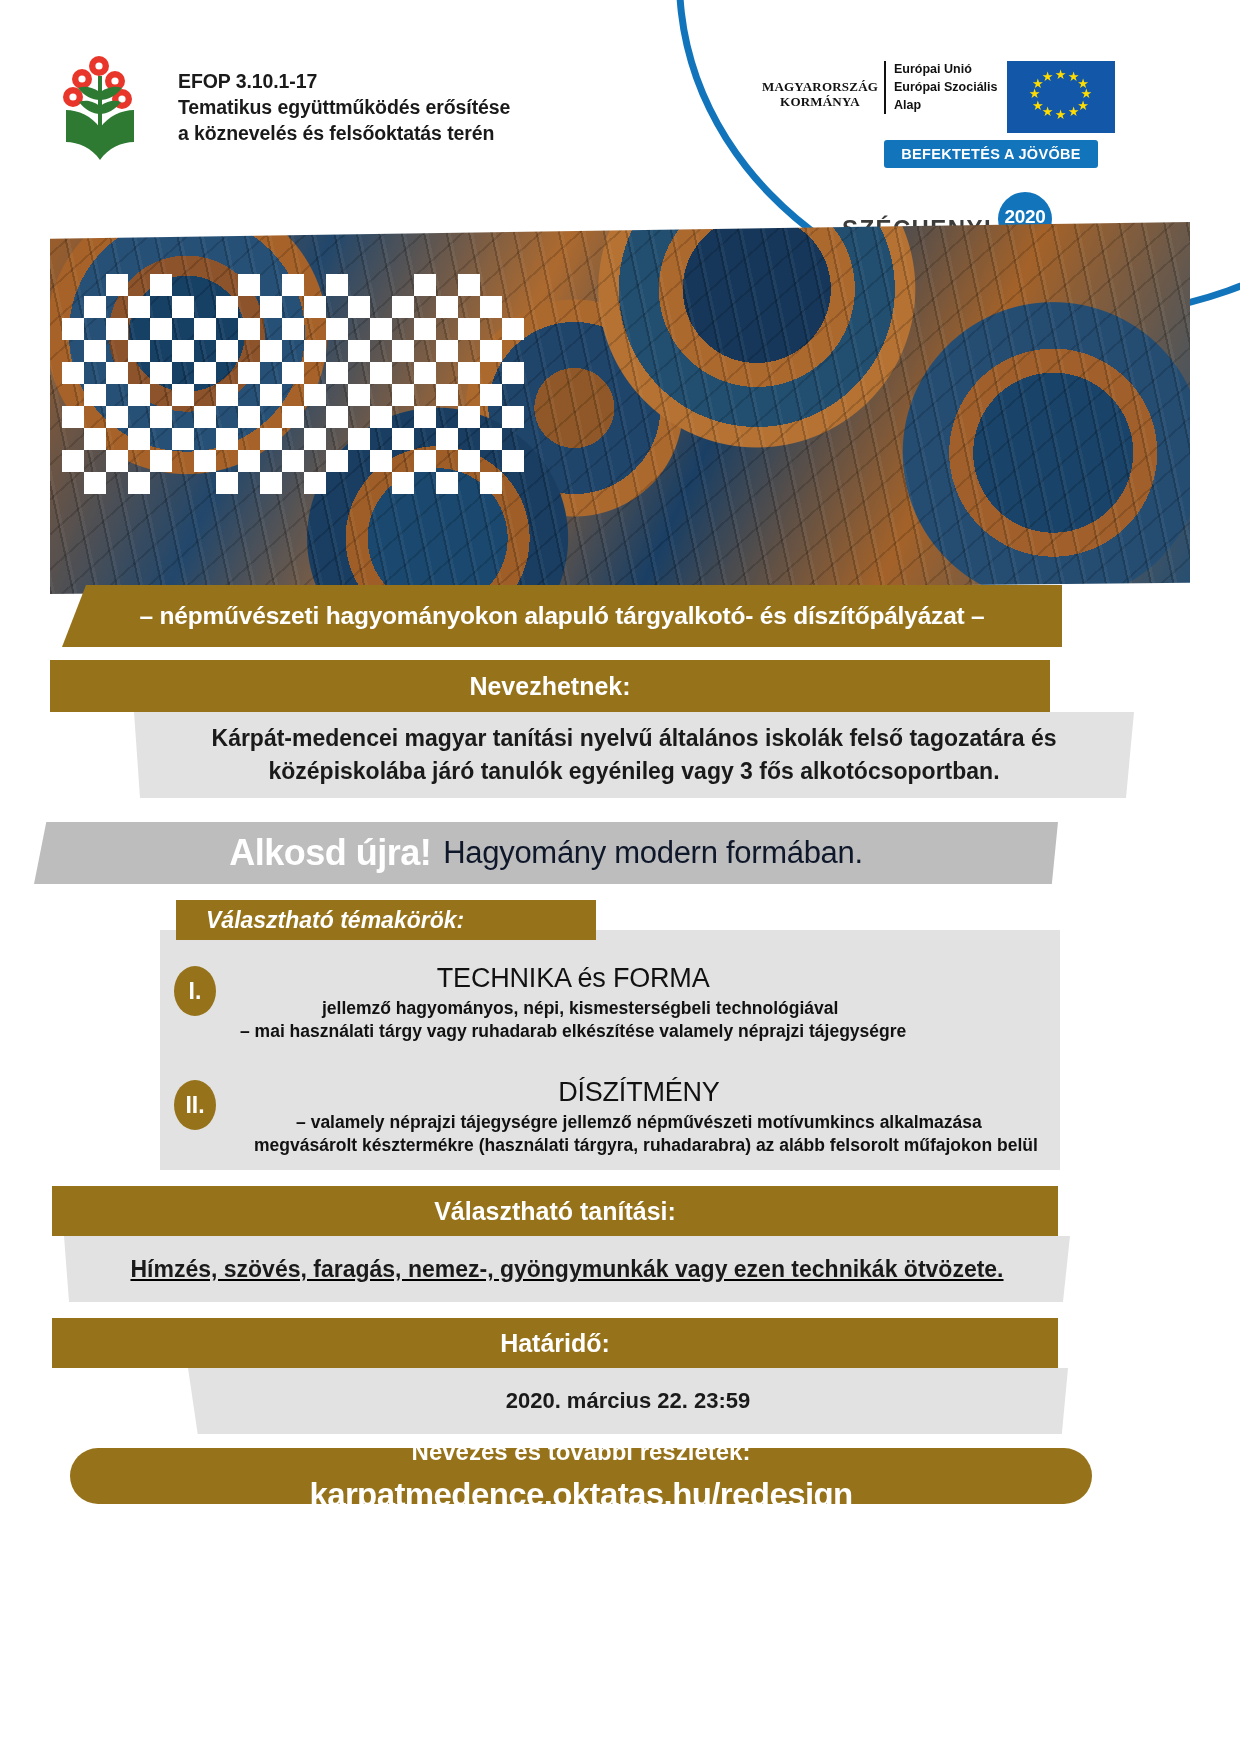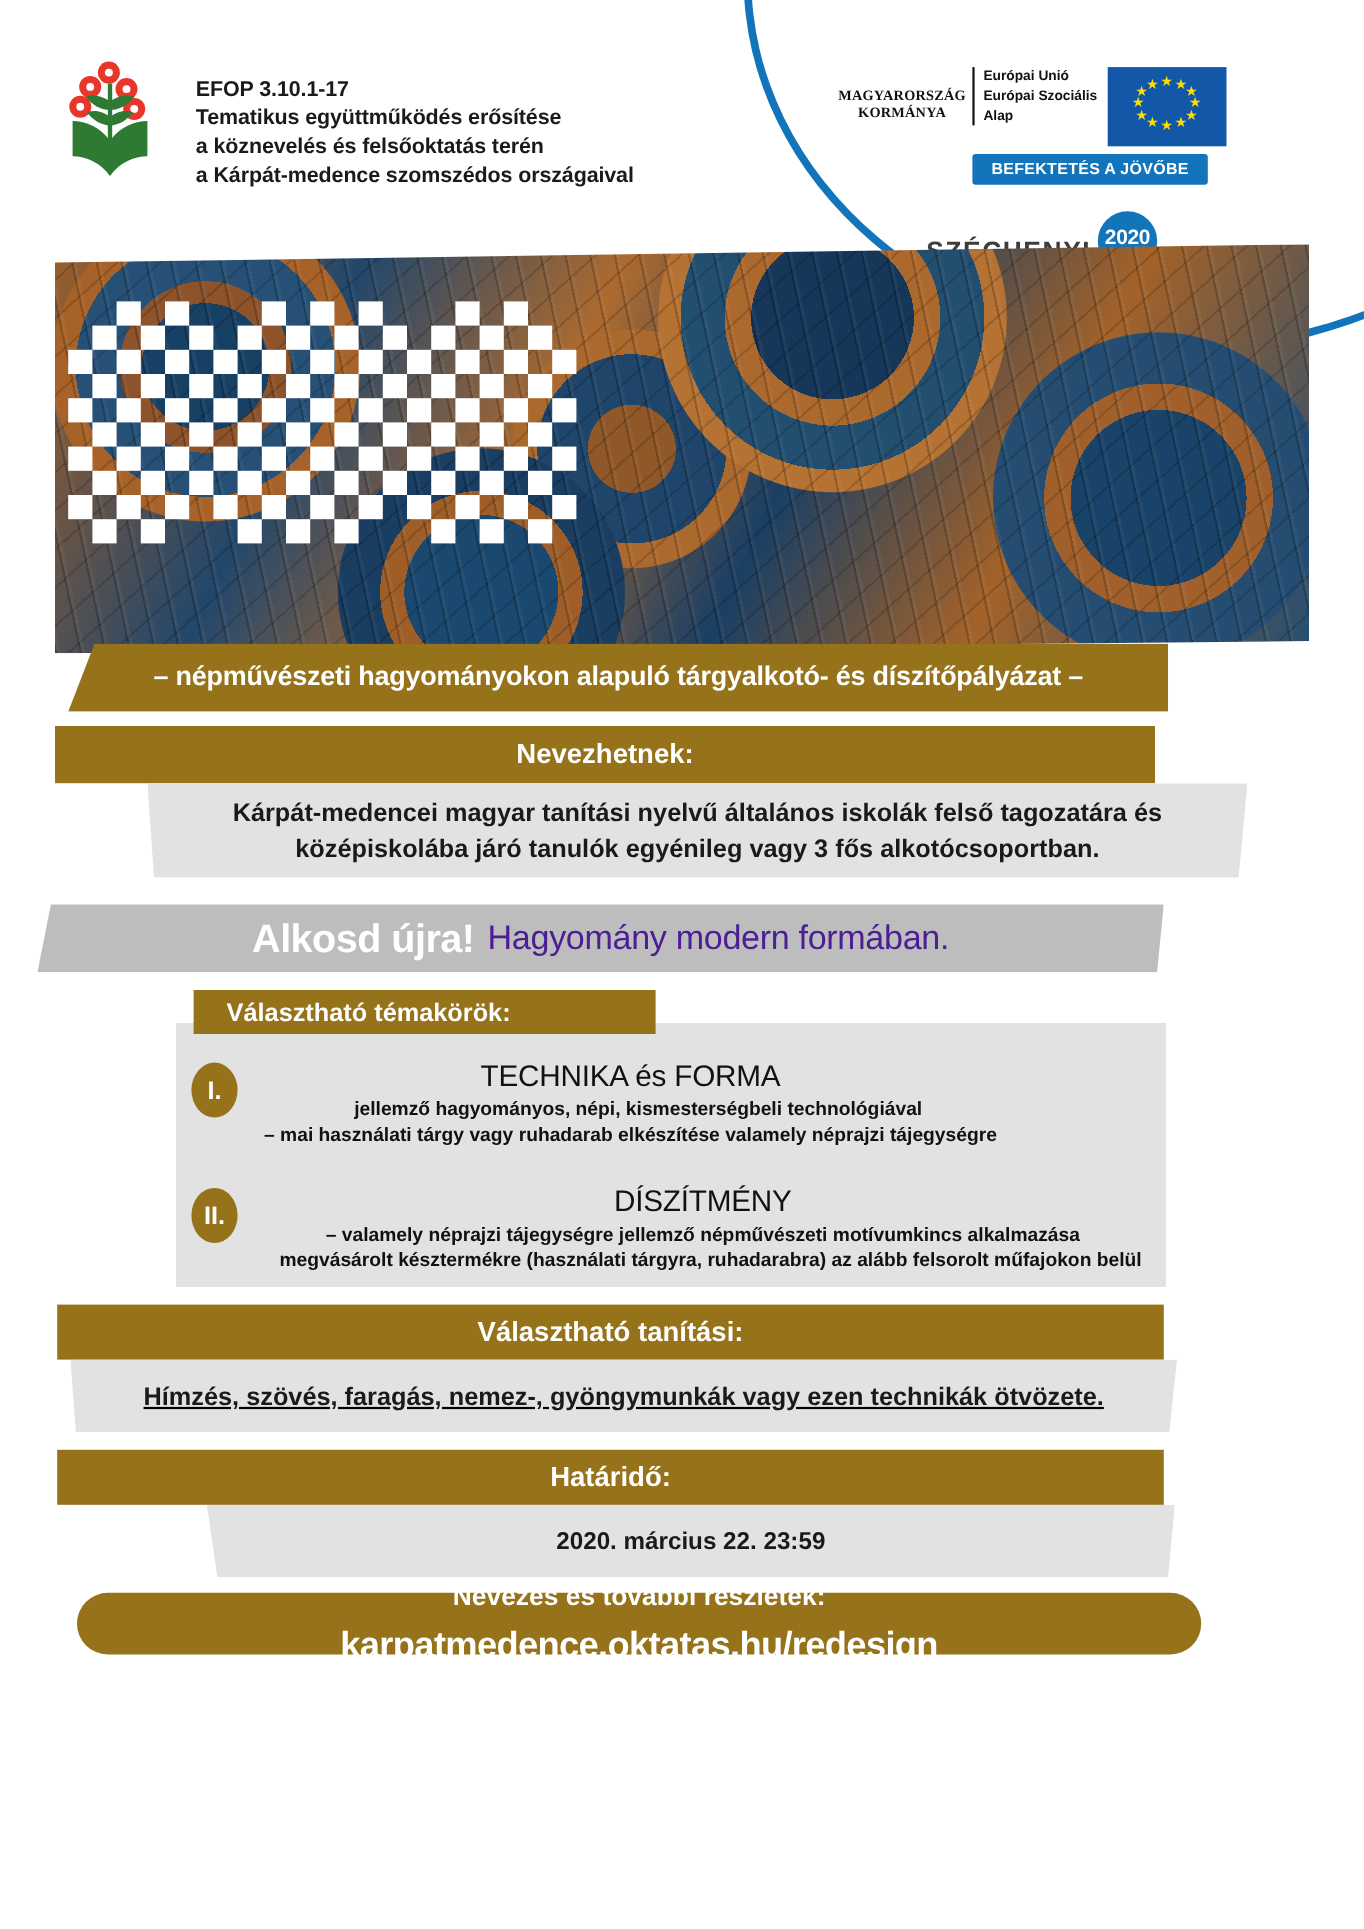--- a/index.html
+++ b/index.html
@@ -255,27 +255,27 @@
     width: 1024px; height: 62px;
     background: #bdbdbd;
     clip-path: polygon(1.2% 0%, 100% 0%, 99.4% 100%, 0% 100%);
     display: flex; align-items: center; justify-content: center;
     gap: 12px;
   }
   .alkosd-strong {
     color: #ffffff; font-size: 36px; font-weight: bold; letter-spacing: -.5px;
   }
   .alkosd-soft {
-    color: #4c1d95; font-size: 31px; font-weight: normal; letter-spacing: -.3px;
+    color: #0f172a; font-size: 31px; font-weight: normal; letter-spacing: -.3px;
   }
 
   
   #temakorok-bar {
     top: 900px; left: 176px; width: 420px; height: 40px;
-    justify-content: flex-start; padding-left: 30px;
+    justify-content: flex-start; padding-left: 30px; font-style: italic;
   }
   #temakorok-bar span { font-size: 23px; }
   #temakorok-box {
     position: absolute;
     top: 930px; left: 160px; width: 900px; height: 240px;
     background: #e2e2e2;
   }
   .theme-item { position: absolute; left: 14px; }
   .theme-num {
     position: absolute; left: 0; top: 2px;
@@ -350,21 +350,20 @@
       <path d="M40 40 C50 34 56 34 62 36 C56 44 48 48 40 48 Z" fill="#2f7a33"></path>
       <path d="M40 54 C31 48 25 48 19 50 C25 58 33 62 40 62 Z" fill="#2f7a33"></path>
       <path d="M40 54 C49 48 55 48 61 50 C55 58 47 62 40 62 Z" fill="#2f7a33"></path>
       <path d="M6 58 C18 58 32 64 40 76 L40 108 C32 96 18 90 6 90 Z" fill="#2f7a33"></path>
       <path d="M74 58 C62 58 48 64 40 76 L40 108 C48 96 62 90 74 90 Z" fill="#2f7a33"></path>
     </svg>
     <div class="efop-text">
       <div>EFOP 3.10.1-17</div>
       <div>Tematikus együttműködés erősítése</div>
       <div>a köznevelés és felsőoktatás terén</div>
-      <div>a Kárpát-medence szomszédos országaival</div>
     </div>
   </div>
 
   <div class="gov-cluster">
     <div class="coat">
       <svg width="58" height="78" viewBox="0 0 58 78">
         <path d="M29 3 l2 3 -2 3 -2 -3 z" fill="#111"></path>
         <path d="M20 10 q9 -5 18 0 q4 3 3 7 H17 q-1 -4 3 -7z" fill="#111"></path>
         <path d="M11 18 h36 v30 q0 16 -18 26 Q11 64 11 48 z" fill="#fff" stroke="#111" stroke-width="2.4"></path>
         <path d="M13 20 h15 v28 q0 15 -15 23 z" fill="#fff"></path>

